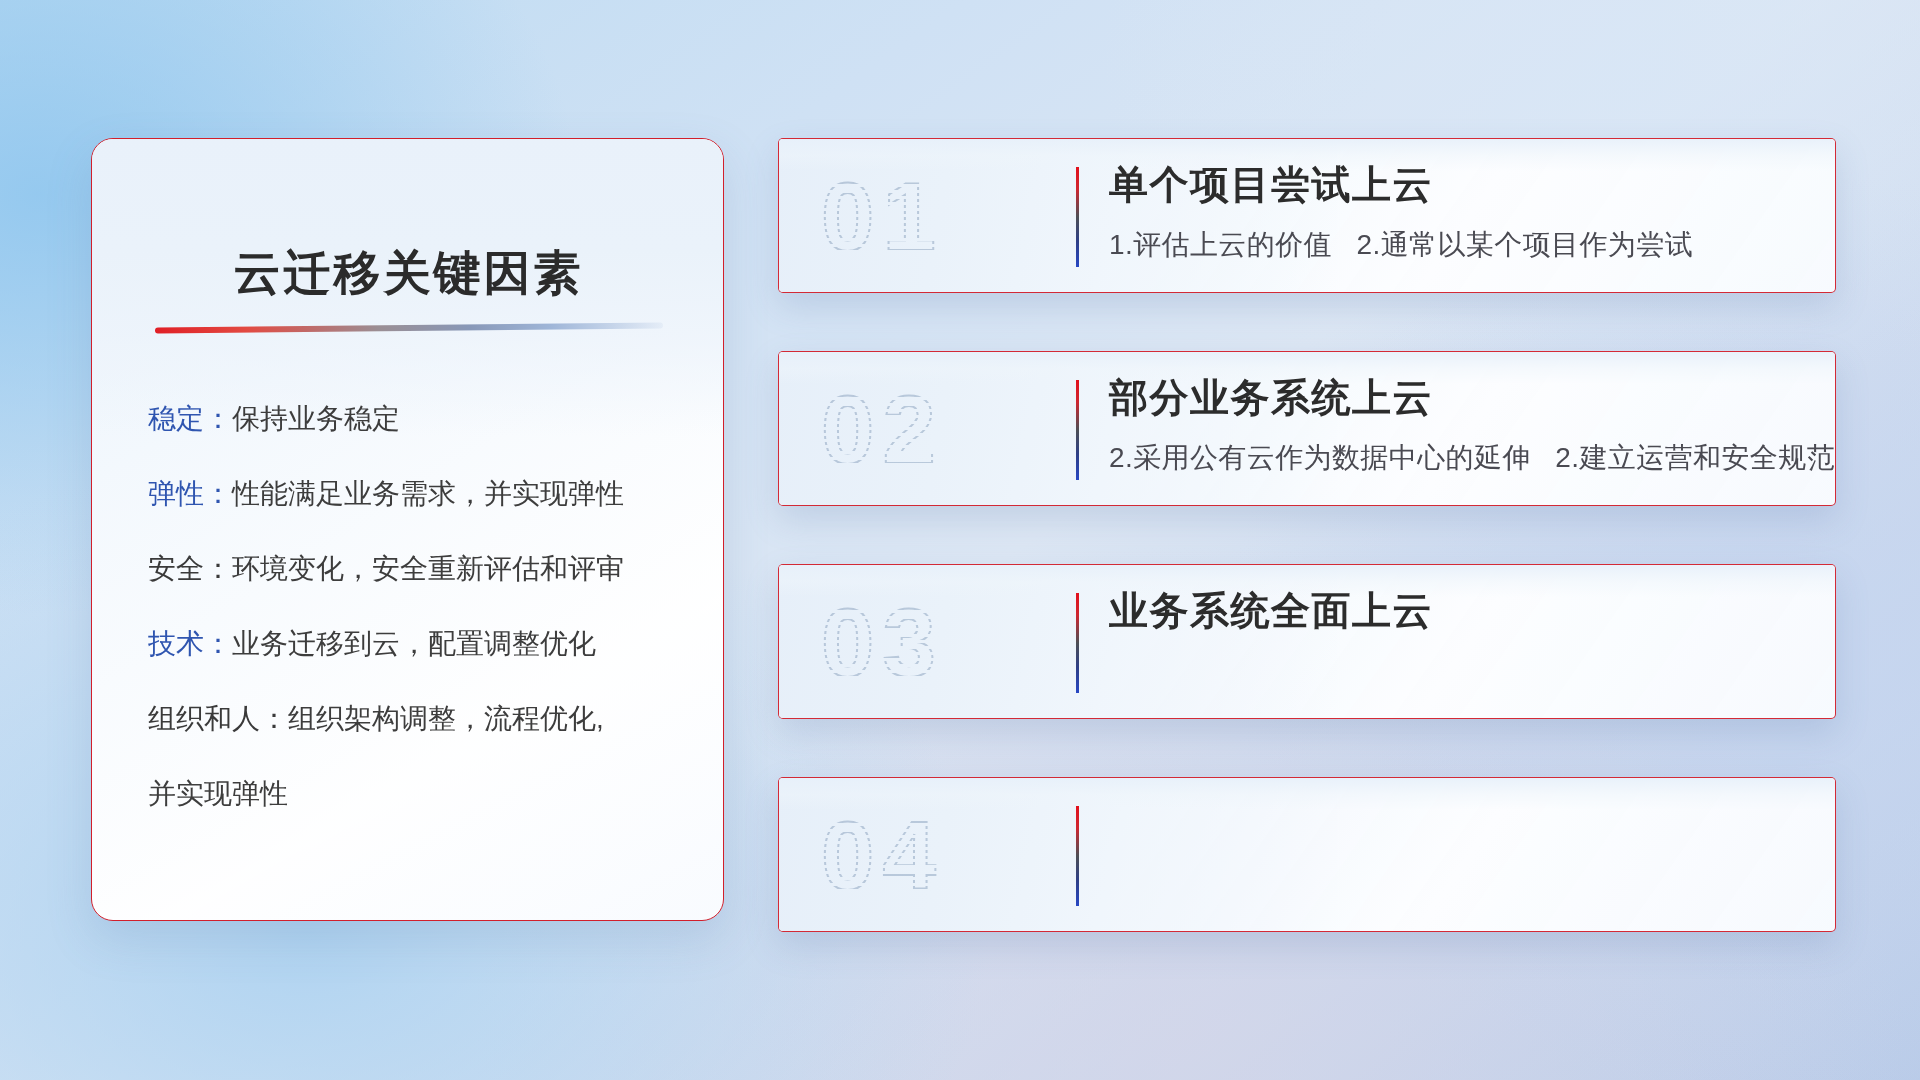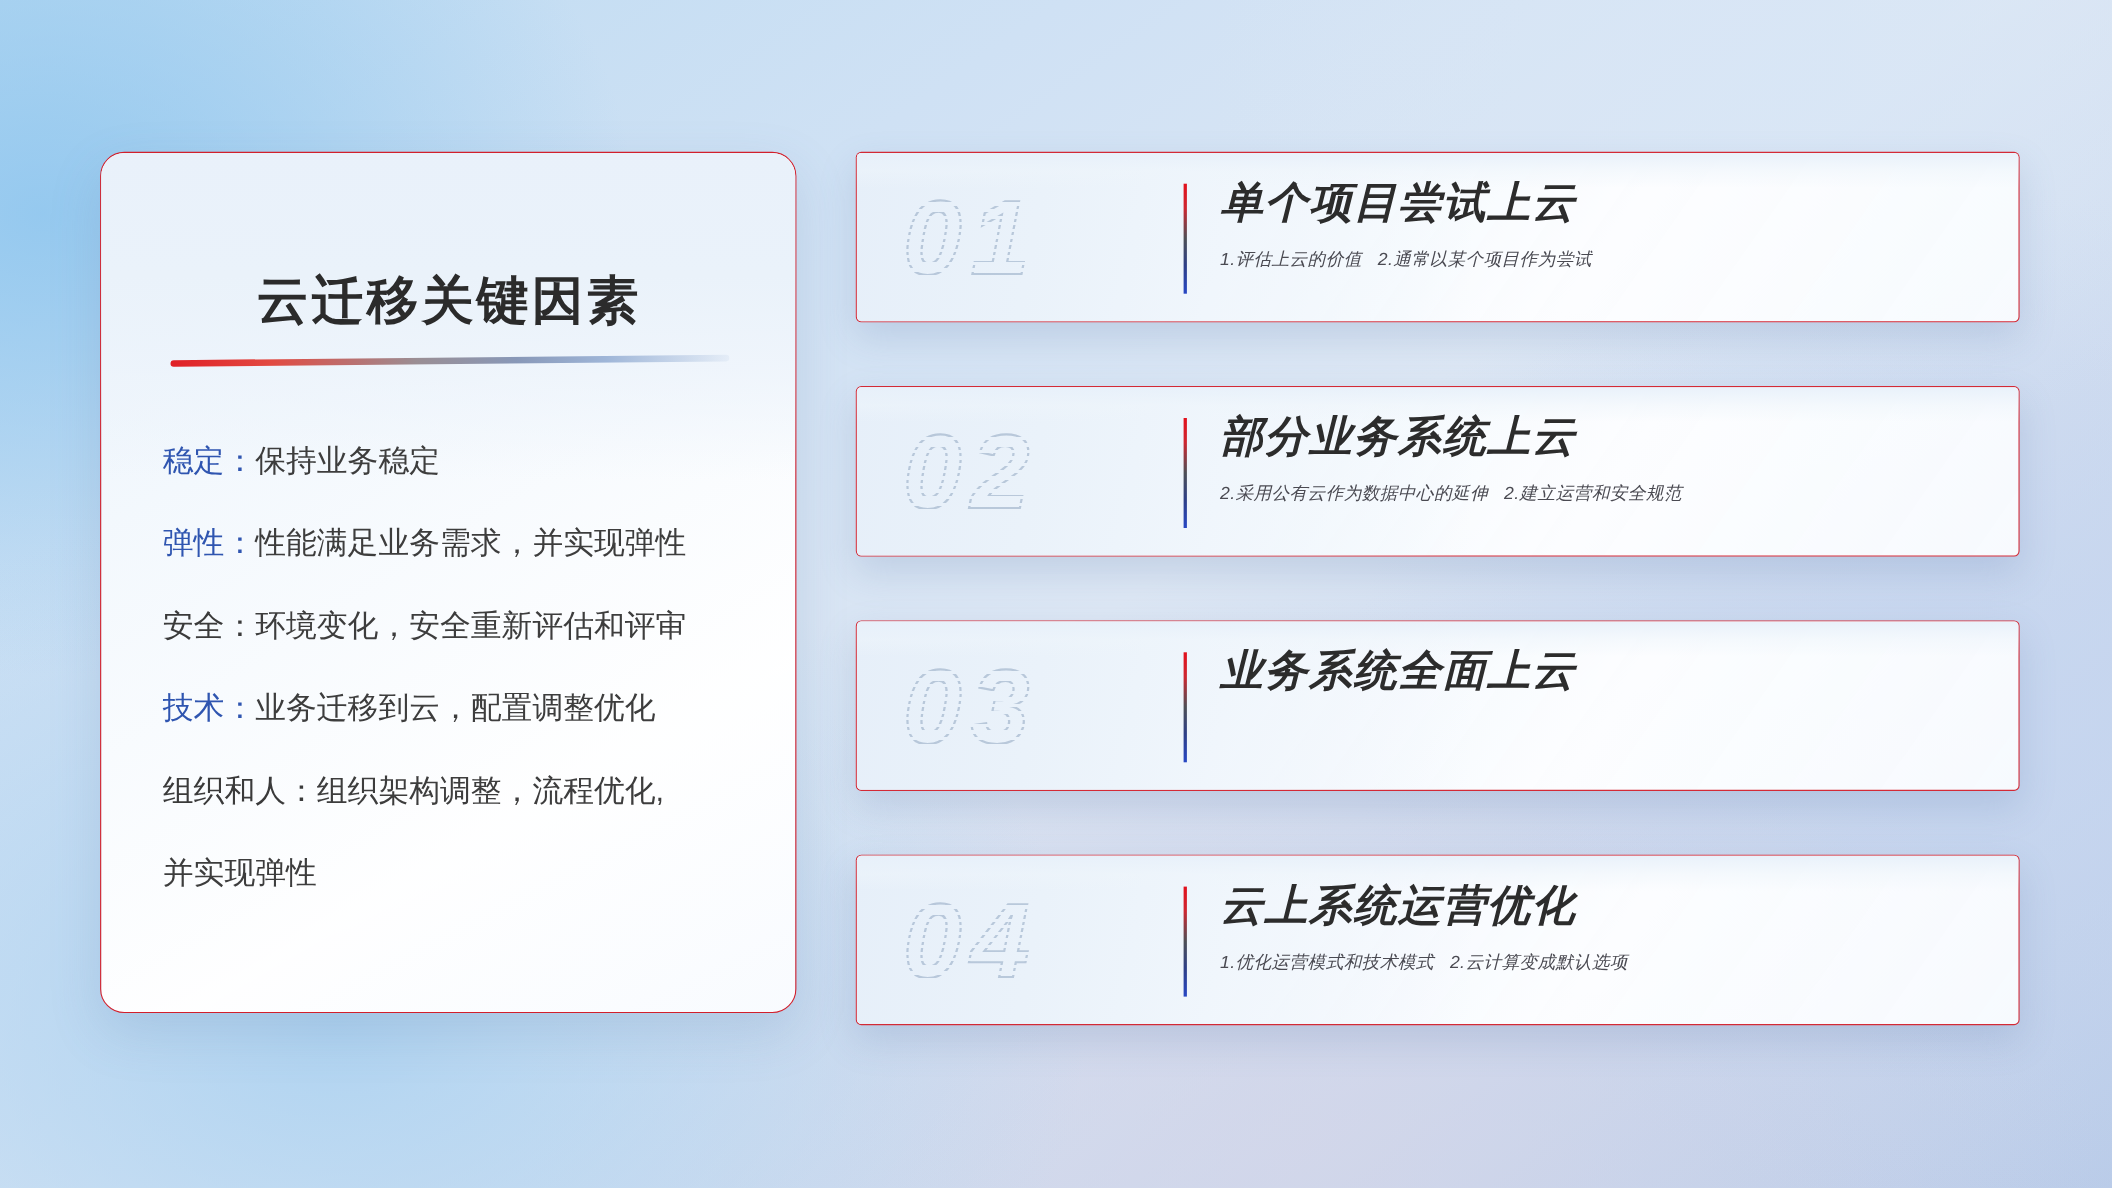--- a/index.html
+++ b/index.html
@@ -44,21 +44,21 @@
   }
   .lc-list{ margin-top:74px; }
   .lc-row{ font-size:28px; line-height:1.0; color:#3a3a3a; margin-bottom:47px; white-space:nowrap; }
   .lc-row:last-child{ margin-bottom:0; }
   .lc-key{ font-weight:500; }
   .lc-key.blue{ color:#2f55b0; }
   .lc-key.dark{ color:#3a3a3a; }
   .lc-val{ color:#3d3d3d; }
 
   
-  .steps{ position:absolute; left:778px; top:138px;font-style:italic; }
+  .steps{ position:absolute; left:778px; top:138px; }
   .step{
     position:relative; width:1058px; height:155px; margin-bottom:58px;
     border-radius:5px;
     border:1px solid rgba(210,31,43,.95);
     background:linear-gradient(125deg,rgba(234,243,251,.92) 0%,rgba(245,249,253,.96) 35%,rgba(252,253,255,.99) 64%,rgba(248,251,254,.97) 100%);
     box-shadow:0 14px 34px rgba(92,122,168,.20), inset 0 1px 0 rgba(255,255,255,.92);
     overflow:hidden;
   }
   .step:last-child{ margin-bottom:0; }
   
@@ -82,21 +82,21 @@
     opacity:.85; user-select:none;
   }
   .step-num span{ display:block; }
 
   .divider{
     position:absolute; left:297px; top:28px; width:3px; height:100px; z-index:3;
     background:linear-gradient(180deg,#e2101c 0%,#cf2630 22%,#4d4f55 50%,#2e3f86 74%,#2747c4 100%);
   }
   .step-body{ position:absolute; left:330px; top:24px; right:40px; z-index:3; }
   .step-title{ font-size:39px; font-weight:700; color:#2c2c2c; letter-spacing:1.5px; line-height:1.15; }
-  .step-desc{ margin-top:19px; font-size:16px; color:#4a4a52; letter-spacing:.4px; line-height:1.3; white-space:pre; }
+  .step-desc{ margin-top:19px; font-size:28px; color:#4a4a52; letter-spacing:.4px; line-height:1.3; white-space:pre; }
 </style>
 </head>
 <body>
 
 <div class="stage">
 
   <section class="left-card">
     <div class="left-inner">
       <h1 class="lc-title">云迁移关键因素</h1>
       <div class="lc-rule"></div>
@@ -156,20 +156,16 @@
       <div class="step-body">
         <h2 class="step-title">业务系统全面上云</h2>
       </div>
     </article>
 
     <article class="step">
       <div class="step-num">
         <span>04</span>
       </div>
       <div class="divider"></div>
-      <div class="step-body">
-        <h2 class="step-title">云上系统运营优化</h2>
-        <p class="step-desc">1.优化运营模式和技术模式   2.云计算变成默认选项</p>
-      </div>
     </article>
 
   </section>
 </div>
 
 </body></html>

